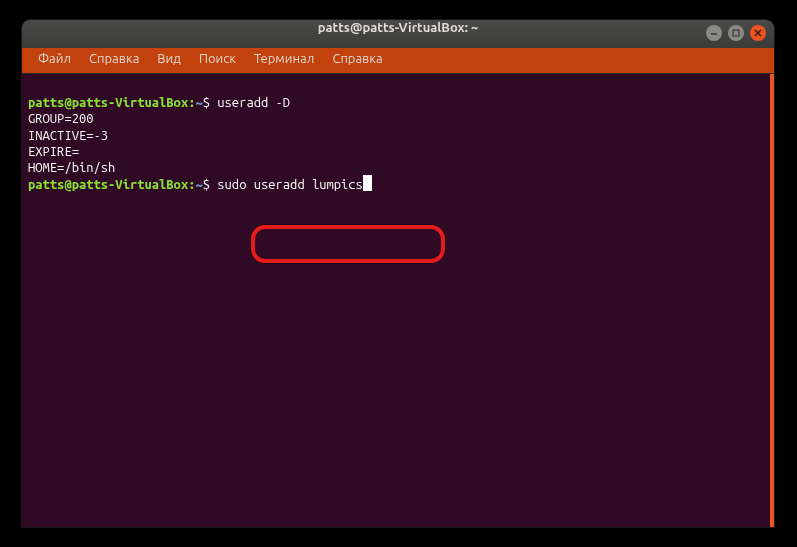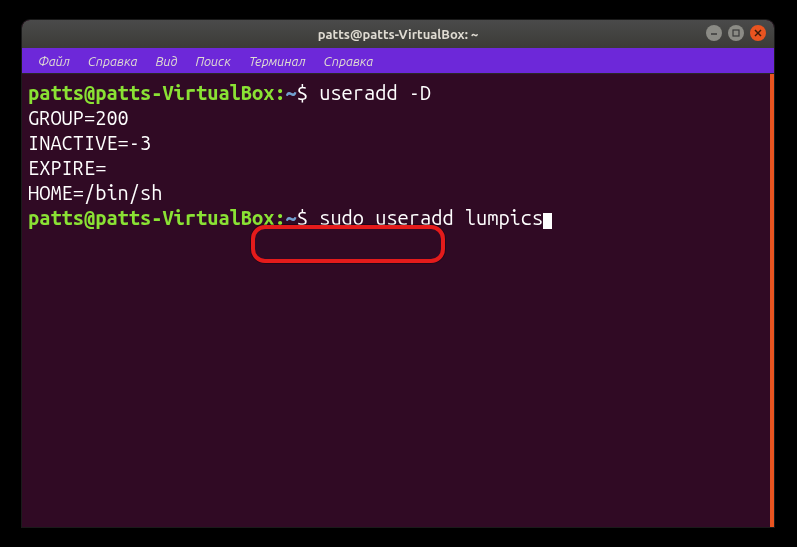--- a/index.html
+++ b/index.html
@@ -22,21 +22,20 @@
       height: 507px;
       background: #2c001e;
       border-radius: 8px 8px 0 0;
       overflow: hidden;
       box-shadow: 0 0 0 1px #1a1a1a;
     }
     .titlebar {
       height: 28px;
       background: linear-gradient(to bottom, #4a4a4a, #3c3b37);
       display: flex;
-      align-items: center;
       justify-content: center;
       position: relative;
       border-radius: 8px 8px 0 0;
     }
     .title-text {
       color: #dfdbd2;
       font-family: "Ubuntu", sans-serif;
       font-size: 13px;
       font-weight: bold;
     }
@@ -56,41 +55,40 @@
       justify-content: center;
       font-size: 10px;
       color: #3a3a3a;
       cursor: pointer;
     }
     .btn-min { background: #8b8b85; }
     .btn-max { background: #8b8b85; }
     .btn-close { background: #e95420; }
     .menubar {
       height: 26px;
-      background: #6d28d9;
+      background: #c2410c;
       display: flex;
-      align-items: center;
+      align-items: flex-start;
       padding: 0 8px;
       gap: 2px;
       border-bottom: 1px solid #2a2926;
-      font-style: italic;
     }
     .menu-item {
       color: #dfdbd2;
       font-family: "Ubuntu", sans-serif;
       font-size: 13px;
       padding: 3px 8px;
       cursor: pointer;
     }
     .terminal-body {
-      padding: 6px 6px;
+      padding: 20px 6px;
       background: #300a24;
       height: calc(100% - 54px);
       position: relative;
-      font-size: 20px;
+      font-size: 13px;
       line-height: 1.25;
     }
     .terminal-body::after {
       content: "";
       position: absolute;
       right: 0;
       top: 0;
       bottom: 0;
       width: 4px;
       background: #e95420;

